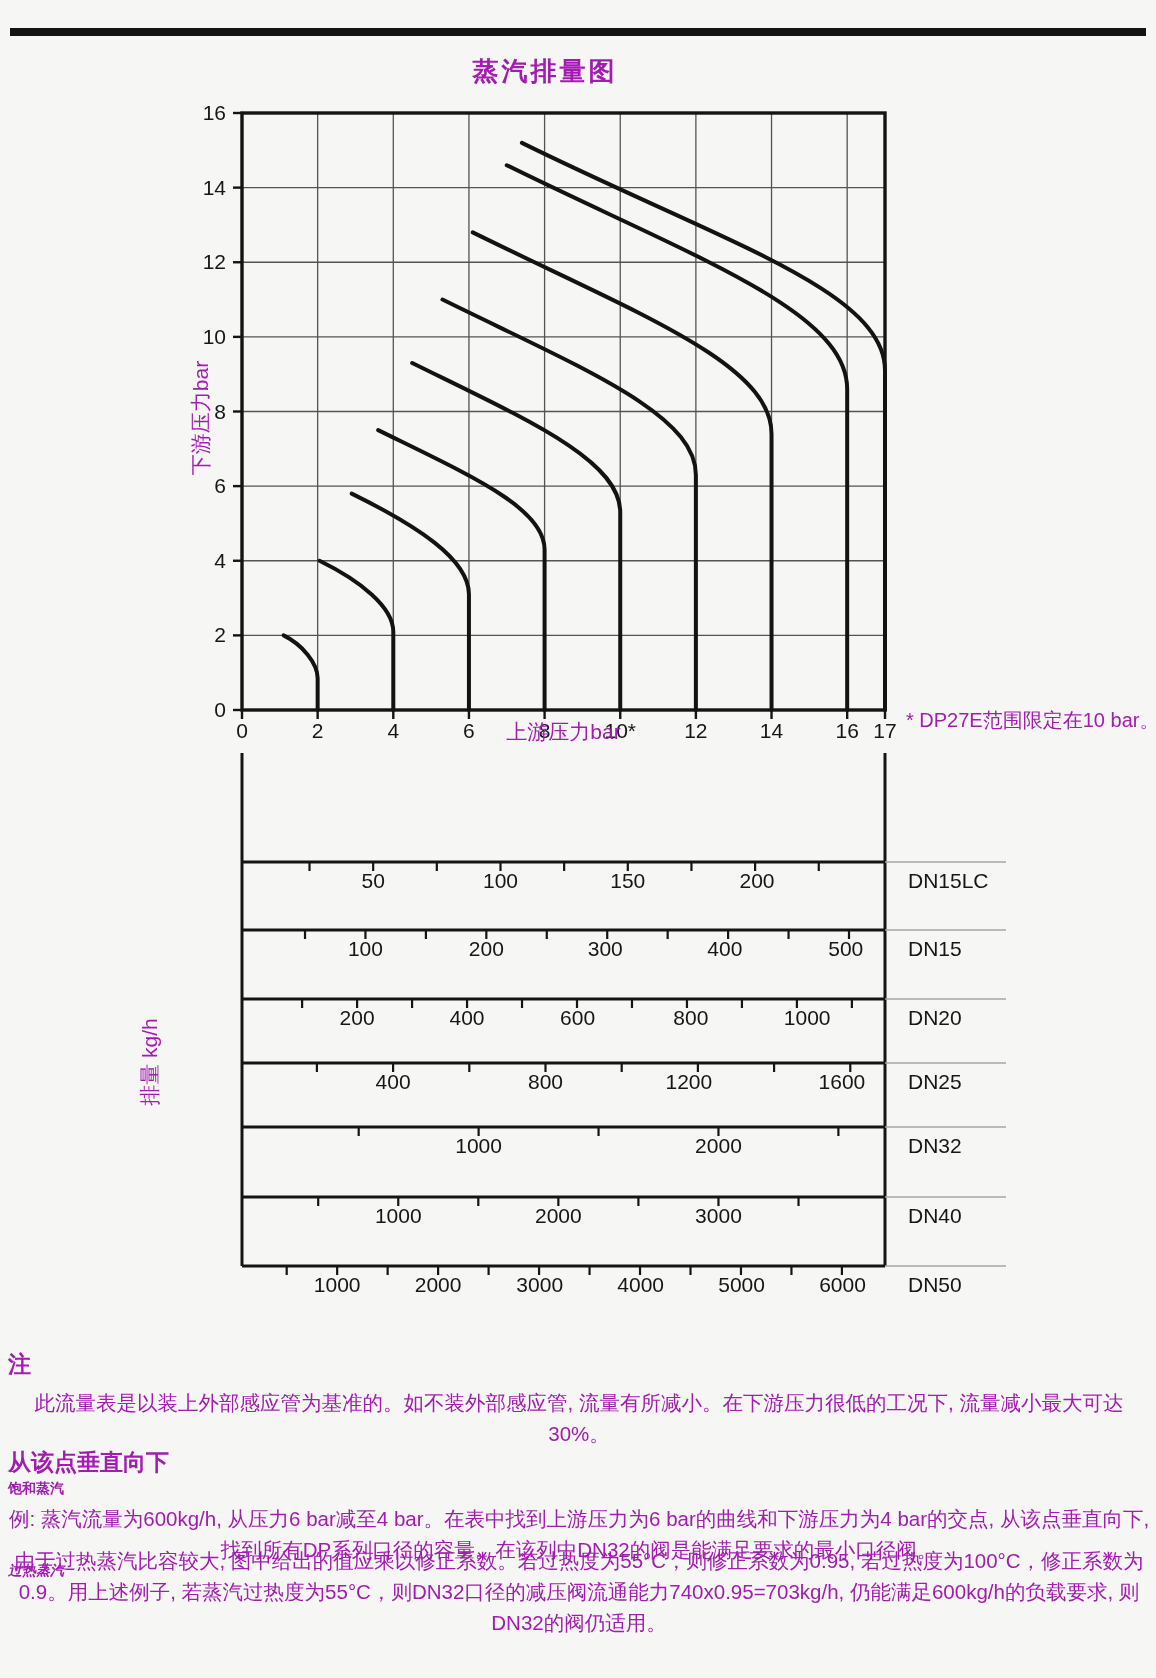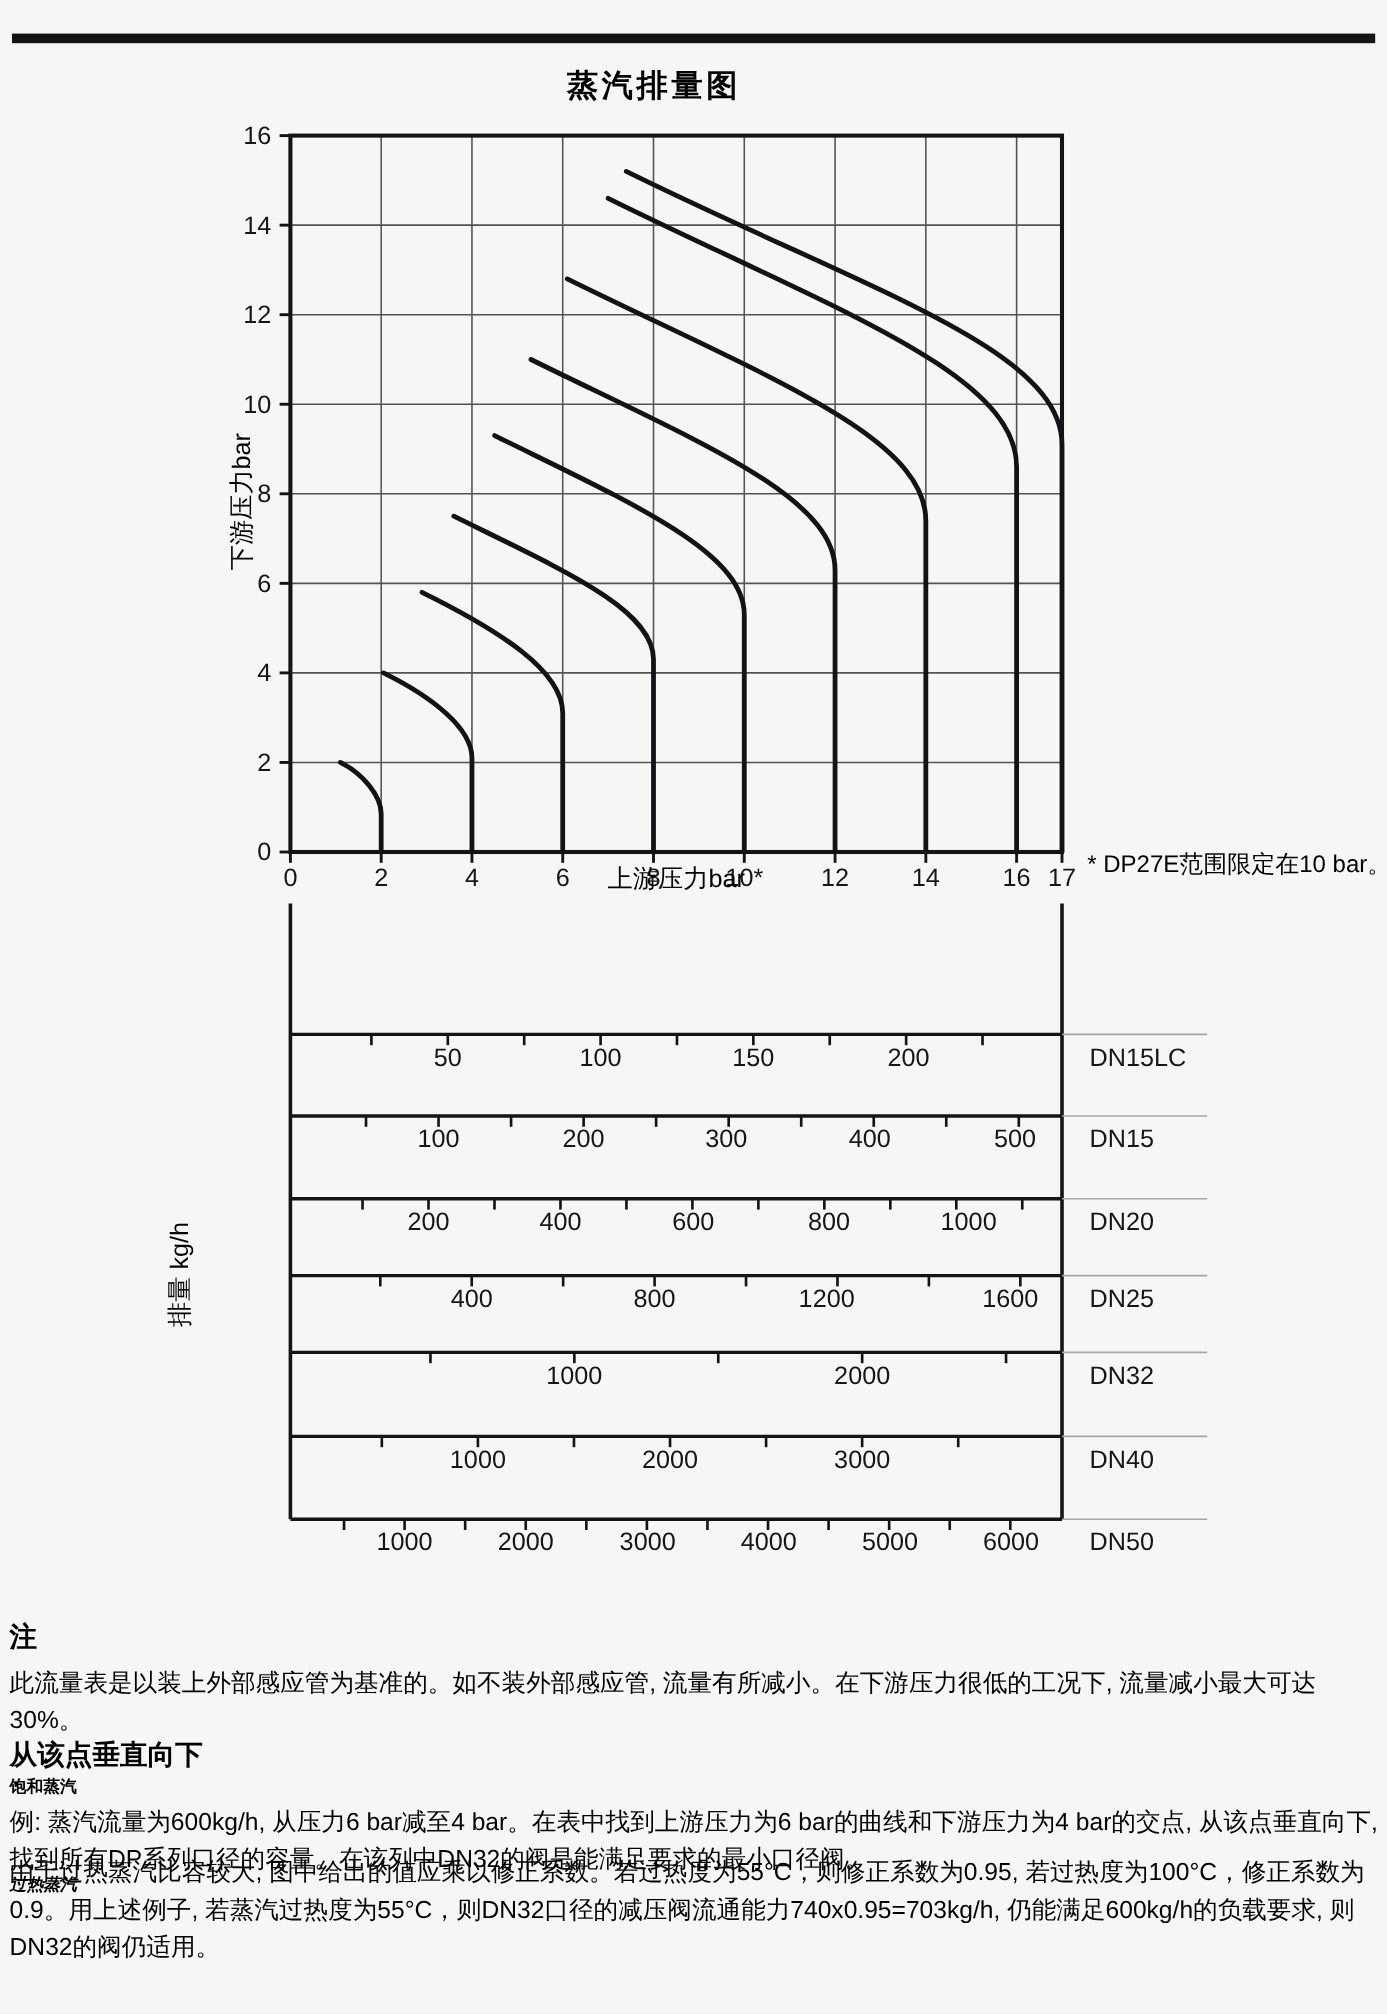--- a/index.html
+++ b/index.html
@@ -1,37 +1,37 @@
 <!DOCTYPE html>
 <html><head>
 <meta charset="utf-8">
 <style>
   html,body{margin:0;padding:0;background:#e9e9e7;}
   .page{position:relative;width:1156px;height:1678px;background:#f6f6f4;
-        font-family:"Liberation Sans","DejaVu Sans",sans-serif;color:#000000;overflow:hidden;margin:0 auto;}
+        font-family:"Liberation Sans","DejaVu Sans",sans-serif;color:#a21caf;overflow:hidden;margin:0 auto;}
   .top-rule{position:absolute;left:10px;top:28px;width:1136px;height:8px;background:#141414;}
   .chart-title{position:absolute;left:0;top:54px;width:1090px;text-align:center;
                font-size:26px;font-weight:700;letter-spacing:3px;}
   #chart-svg{position:absolute;left:0;top:0;width:1156px;height:1678px;}
   #chart-svg line.grid{stroke:#535353;stroke-width:1.3;}
   #chart-svg rect.pborder{fill:none;stroke:#141414;stroke-width:3.4;}
   #chart-svg path.curve{fill:none;stroke:#131313;stroke-width:4;stroke-linecap:round;}
   #chart-svg line.atick{stroke:#141414;stroke-width:2.4;}
   #chart-svg line.tmain{stroke:#141414;stroke-width:3;}
   #chart-svg line.tsep{stroke:#141414;stroke-width:2.8;}
   #chart-svg line.text-sep{stroke:#a6a6a6;stroke-width:1.3;}
   #chart-svg line.rtick{stroke:#141414;stroke-width:2.2;}
   #chart-svg text{font-family:"Liberation Sans","DejaVu Sans",sans-serif;font-size:21px;fill:#161616;}
   .axis-num{font-size:21px;}
   .rot{position:absolute;white-space:nowrap;font-size:21px;
        transform:translate(-50%,-50%) rotate(-90deg);}
   .xlabel{position:absolute;left:242px;top:718px;width:643px;text-align:center;font-size:21px;}
   .footnote{position:absolute;left:906px;top:707px;font-size:20px;white-space:nowrap;}
   .notes{position:absolute;left:8px;top:0;width:1142px;}
-  .nb{position:absolute;left:0;width:1142px;font-size:20.5px;line-height:1.5;}
+  .nb{position:absolute;left:0;width:1142px;font-size:20.5px;line-height:1.5;text-align:center;}
   .hd{position:absolute;left:0;font-weight:700;}
   .hd1{font-size:23px;}
   .hd2{font-size:14px;}
 </style>
 </head>
 <body>
 
 <div class="page">
   <div class="top-rule"></div>
   <div class="chart-title">蒸汽排量图</div>

